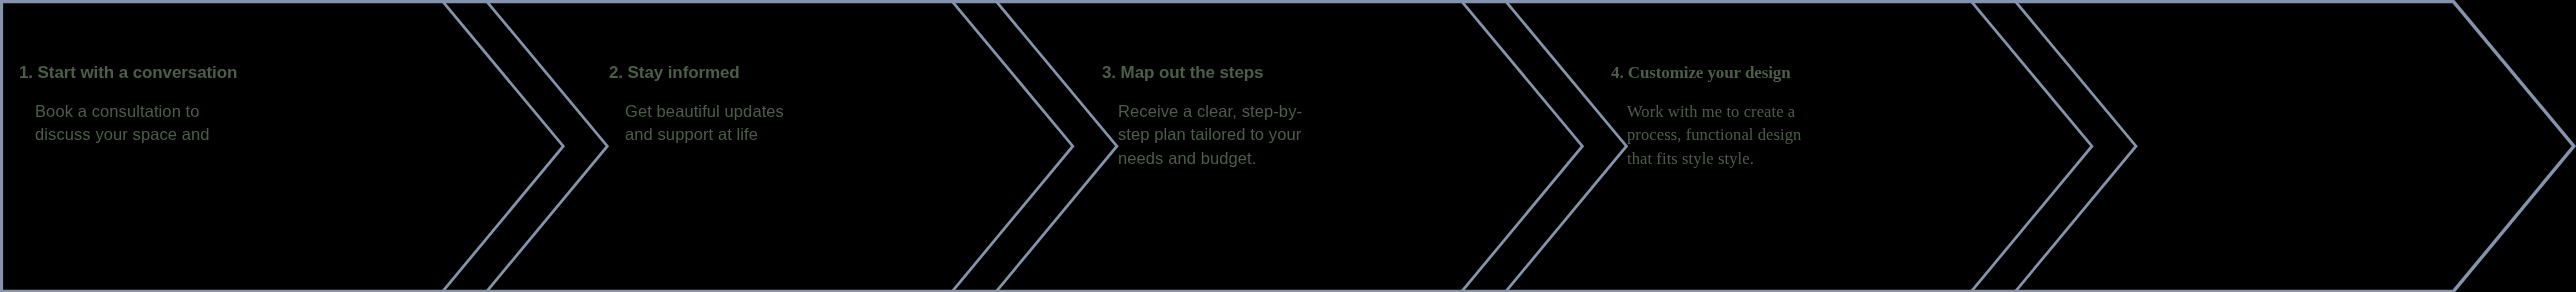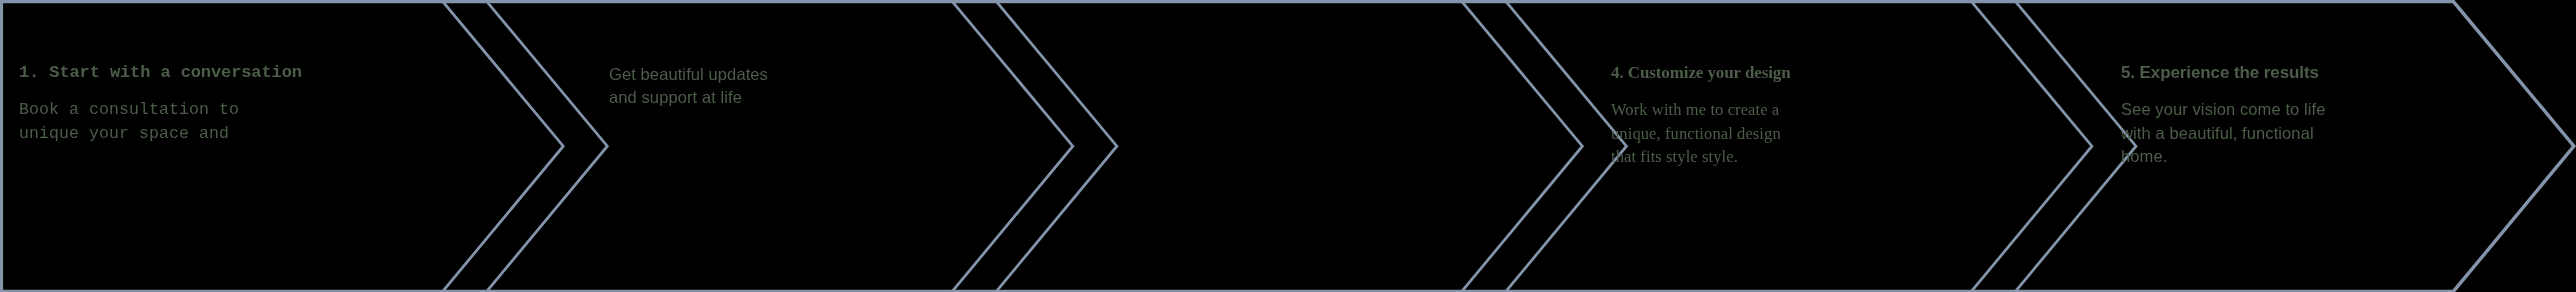--- a/index.html
+++ b/index.html
@@ -63,21 +63,21 @@
     margin: 0 0 14.5px 0;
     white-space: nowrap;
   }
 
   .step-desc {
     font-size: 16.5px;
     font-weight: 300;
     line-height: 23.4px;
     letter-spacing: 0.1px;
     color: #4c5e49;
-    margin: 0;
+    margin: 16px;
   }
 </style>
 </head>
 <body>
 
 <div id="stage">
 
   <svg id="frame-layer" viewBox="0 0 3741 425" width="2576" height="293" aria-hidden="true">
 
     <path fill="none" stroke="#8494ab" stroke-width="5" d="M 2 2 L 3563 2 L 3738 212 L 3563 423 L 2 423 Z"></path>
@@ -98,57 +98,58 @@
     </g>
 
     <g fill="none" stroke="#8494ab" stroke-width="4">
       <path d="M 2828 -40 L 3038 212 L 2828 465"></path>
       <path d="M 2892 -40 L 3102 212 L 2892 465"></path>
     </g>
   </svg>
 
   <div id="steps">
 
-    <div class="step" style="left:19px; width:227px;font-family:Liberation Mono, monospace;">
+    <div class="step" style="left:19px; width:227px;">
       <div class="step-inner">
         <div class="step-title">1. Start with a conversation</div>
         <div class="step-desc">
           <div>Book a consultation to</div>
-          <div>unique your space and</div>
+          <div>discuss your space and</div>
         </div>
       </div>
     </div>
 
     <div class="step" style="left:609px; width:227px;">
       <div class="step-inner">
+        <div class="step-title">2. Stay informed</div>
         <div class="step-desc">
           <div>Get beautiful updates</div>
           <div>and support at life</div>
         </div>
       </div>
     </div>
 
+    <div class="step" style="left:1102px; width:248px;">
+      <div class="step-inner">
+        <div class="step-title">3. Map out the steps</div>
+        <div class="step-desc">
+          <div>Receive a clear, step-by-</div>
+          <div>step plan tailored to your</div>
+          <div>needs and budget.</div>
+        </div>
+      </div>
+    </div>
 
     <div class="step" style="left:1611px; width:248px;font-family:Liberation Serif, serif;">
       <div class="step-inner">
         <div class="step-title">4. Customize your design</div>
         <div class="step-desc">
           <div>Work with me to create a</div>
-          <div>unique, functional design</div>
+          <div>process, functional design</div>
           <div>that fits style style.</div>
         </div>
       </div>
     </div>
 
-    <div class="step" style="left:2121px; width:262px;">
-      <div class="step-inner">
-        <div class="step-title">5. Experience the results</div>
-        <div class="step-desc">
-          <div>See your vision come to life</div>
-          <div>with a beautiful, functional</div>
-          <div>home.</div>
-        </div>
-      </div>
-    </div>
 
   </div>
 </div>
 
 
 </body></html>

